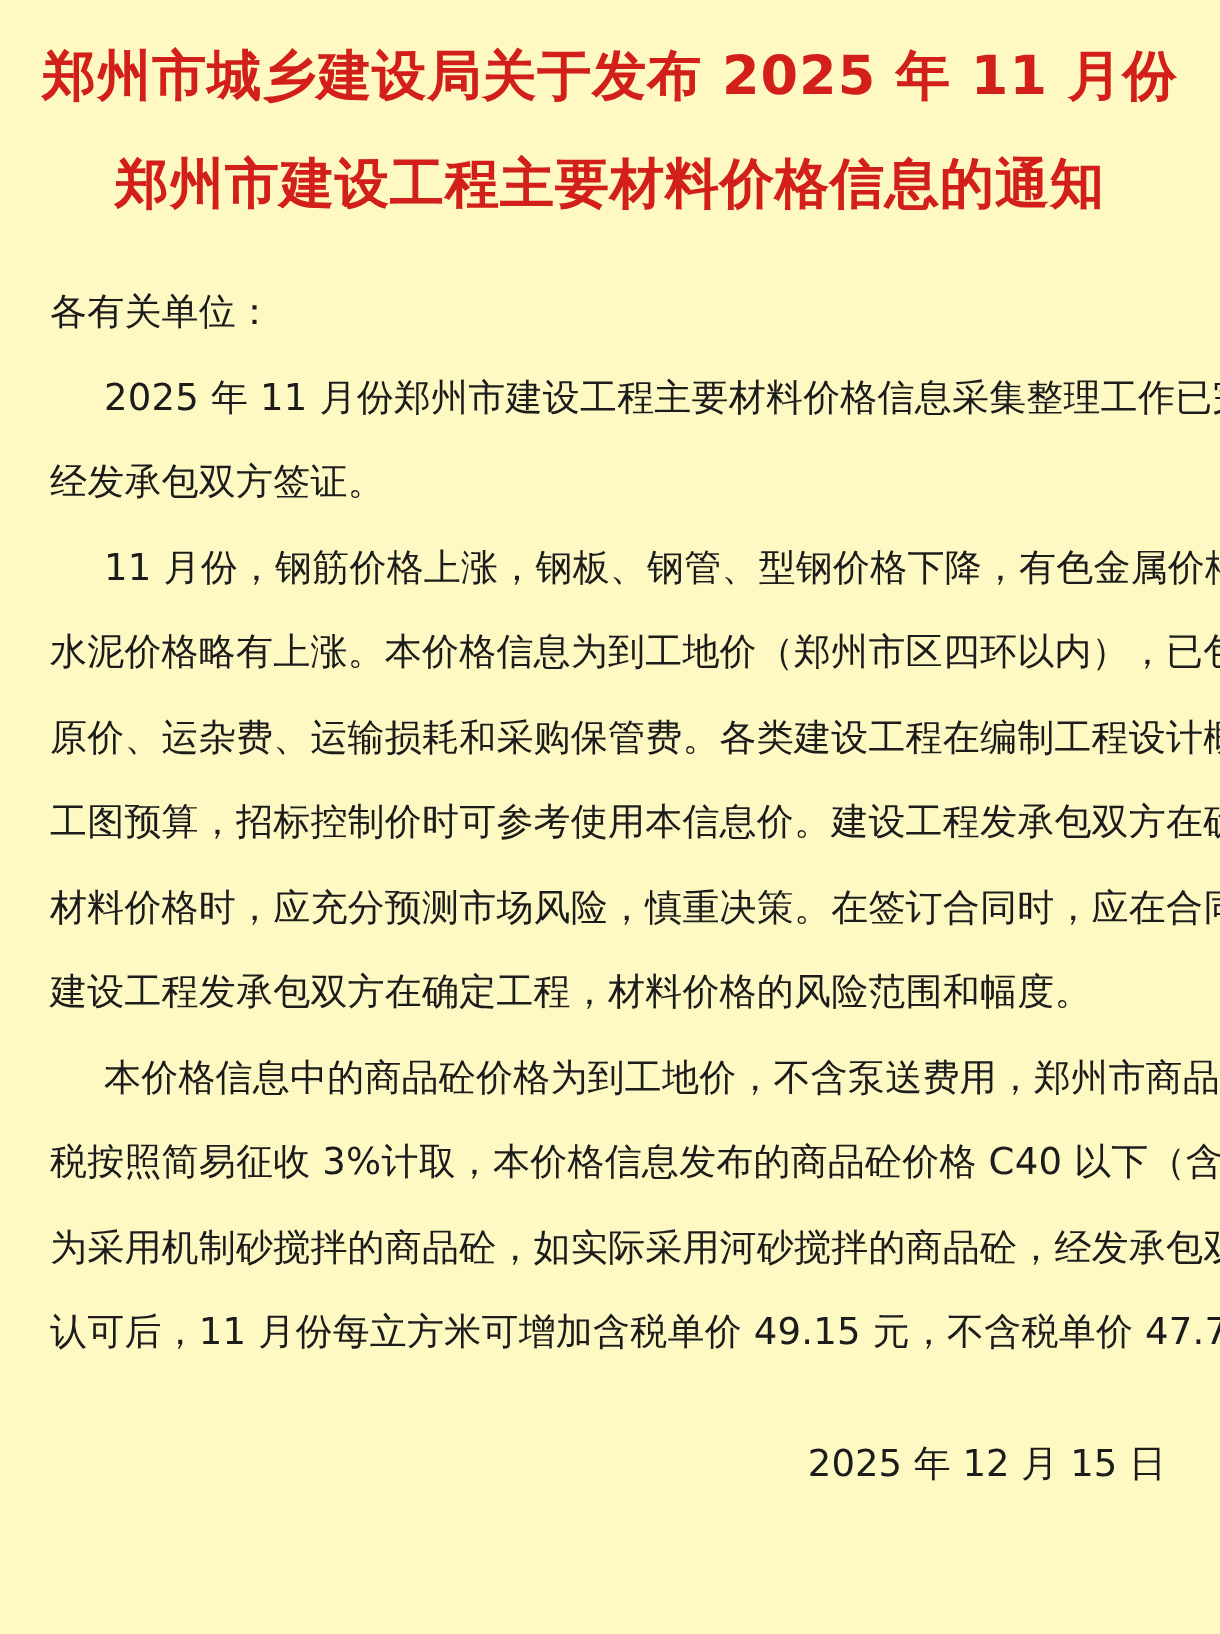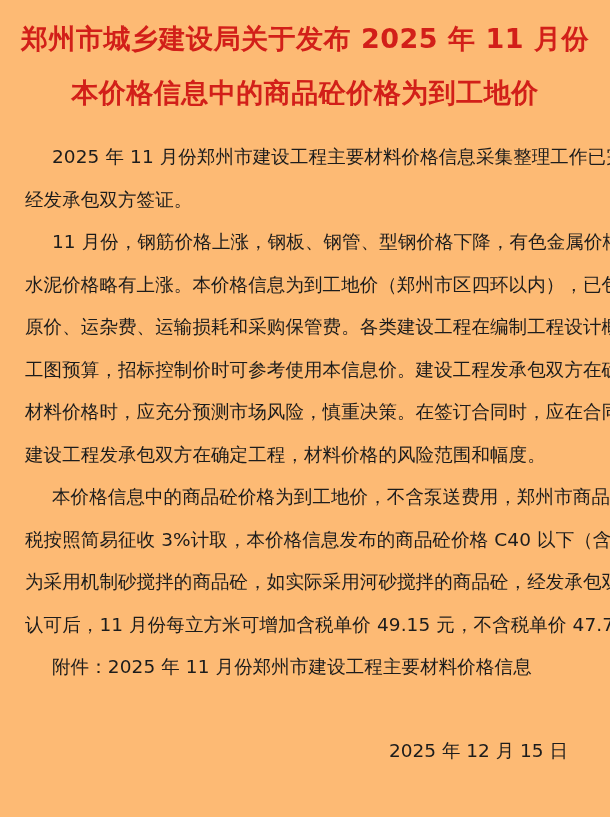--- a/index.html
+++ b/index.html
@@ -10,21 +10,21 @@
   }
   body {
     font-family: "DejaVu Sans", "Liberation Sans", sans-serif;
     color: #1a1a1a;
   }
   .page {
     position: relative;
     width: 610px;
     height: 817px;
     margin: 0;
-    background: #fdba74;
+    background: #fef9c3;
     overflow: hidden;
     box-sizing: border-box;
   }
 
   
   .doc-title {
     padding-top: 12px;
     text-align: center;
   }
   .doc-title .title-line {
@@ -48,41 +48,42 @@
     color: #1c1c1c;
     white-space: nowrap;
     letter-spacing: 0.1px;
   }
   .body-line.indent {
     padding-left: 27px;
   }
 
   
   .doc-date {
-    margin-top: 46px;
-    padding-right: 42px;
+    margin-top: 28px;
+    padding-right: 27px;
     text-align: right;
     font-size: 18.5px;
     line-height: 32px;
     color: #1c1c1c;
     white-space: nowrap;
   }
 </style>
 </head>
 <body>
 
 <div class="page">
 
   <div class="doc-title">
     <span class="title-line">郑州市城乡建设局关于发布 2025 年 11 月份</span>
-    <span class="title-line">本价格信息中的商品砼价格为到工地价</span>
+    <span class="title-line">郑州市建设工程主要材料价格信息的通知</span>
   </div>
 
   <div class="body-block">
 
+    <div class="body-line">各有关单位：</div>
 
     <div class="body-line indent">2025 年 11 月份郑州市建设工程主要材料价格信息采集整理工作已完成，请</div>
 
     <div class="body-line">经发承包双方签证。</div>
 
     <div class="body-line indent">11 月份，钢筋价格上涨，钢板、钢管、型钢价格下降，有色金属价格上涨，</div>
 
     <div class="body-line">水泥价格略有上涨。本价格信息为到工地价（郑州市区四环以内），已包含材料</div>
 
     <div class="body-line">原价、运杂费、运输损耗和采购保管费。各类建设工程在编制工程设计概算，施</div>
@@ -94,19 +95,18 @@
     <div class="body-line">建设工程发承包双方在确定工程，材料价格的风险范围和幅度。</div>
 
     <div class="body-line indent">本价格信息中的商品砼价格为到工地价，不含泵送费用，郑州市商品砼增值</div>
 
     <div class="body-line">税按照简易征收 3%计取，本价格信息发布的商品砼价格 C40 以下（含 C40），</div>
 
     <div class="body-line">为采用机制砂搅拌的商品砼，如实际采用河砂搅拌的商品砼，经发承包双方签证</div>
 
     <div class="body-line">认可后，11 月份每立方米可增加含税单价 49.15 元，不含税单价 47.72 元。</div>
 
-    <div class="body-line indent">附件：2025 年 11 月份郑州市建设工程主要材料价格信息</div>
 
   </div>
 
   <div class="doc-date">2025 年 12 月 15 日</div>
 
 </div>
 
 </body></html>

